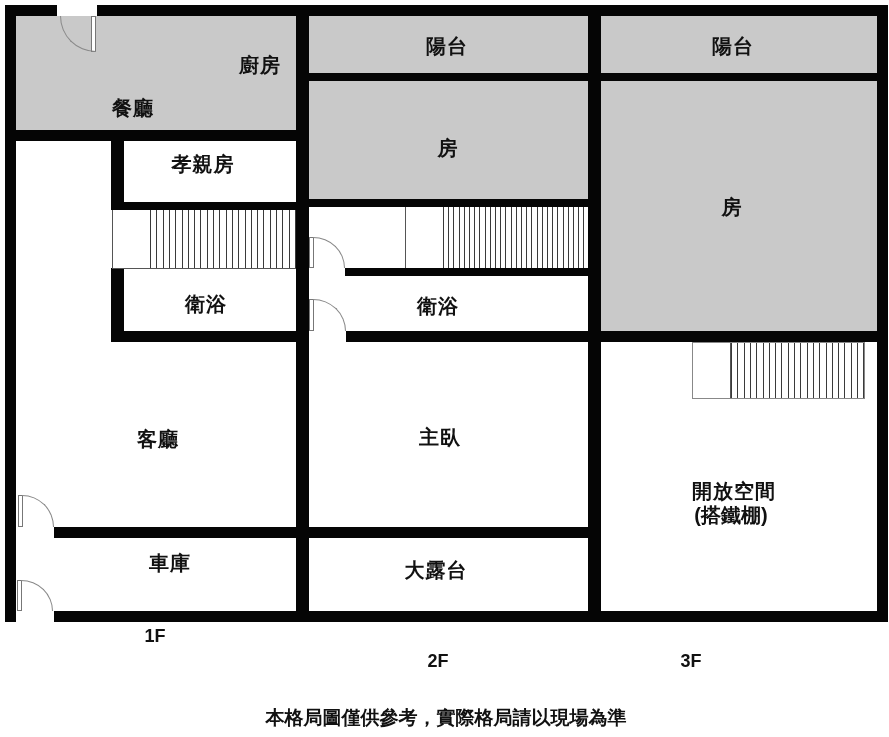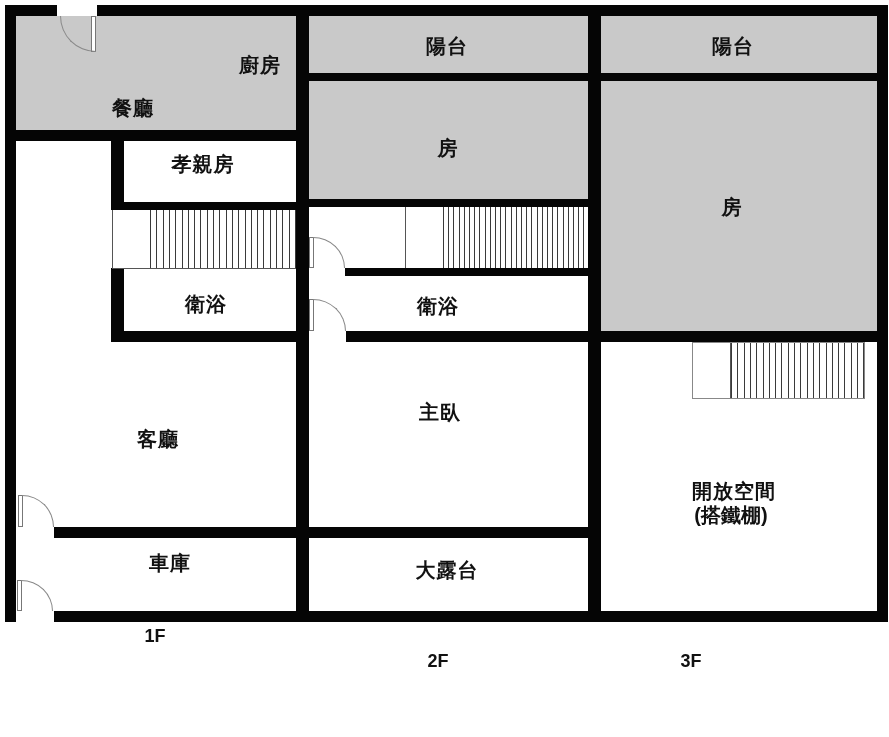--- a/index.html
+++ b/index.html
@@ -87,25 +87,26 @@
 
   <div class="lbl" style="left:260px;top:65px">廚房</div>
   <div class="lbl" style="left:133px;top:108px">餐廳</div>
   <div class="lbl" style="left:203px;top:164px">孝親房</div>
   <div class="lbl" style="left:206px;top:304px">衛浴</div>
   <div class="lbl" style="left:158px;top:439px">客廳</div>
   <div class="lbl" style="left:170px;top:563px">車庫</div>
   <div class="lbl" style="left:447px;top:46px">陽台</div>
   <div class="lbl" style="left:448px;top:148px">房</div>
   <div class="lbl" style="left:438px;top:306px">衛浴</div>
-  <div class="lbl" style="left:440px;top:412px">主臥</div>
-  <div class="lbl" style="left:447px;top:570px">大露台</div>
+  <div class="lbl" style="left:440px;top:437px">主臥</div>
+  <div class="lbl" style="left:436px;top:570px">大露台</div>
   <div class="lbl" style="left:733px;top:46px">陽台</div>
   <div class="lbl" style="left:732px;top:207px">房</div>
   <div class="lbl" style="left:734px;top:491px">開放空間</div>
   <div class="lbl" style="left:731px;top:515px;letter-spacing:0">(搭鐵棚)</div>
 
   <div class="flbl" style="left:155px;top:636px">1F</div>
   <div class="flbl" style="left:438px;top:661px">2F</div>
   <div class="flbl" style="left:691px;top:661px">3F</div>
 
+  <div class="disc" style="left:446px;top:718px">本格局圖僅供參考，實際格局請以現場為準</div>
 
 </div>
 
 </body></html>

